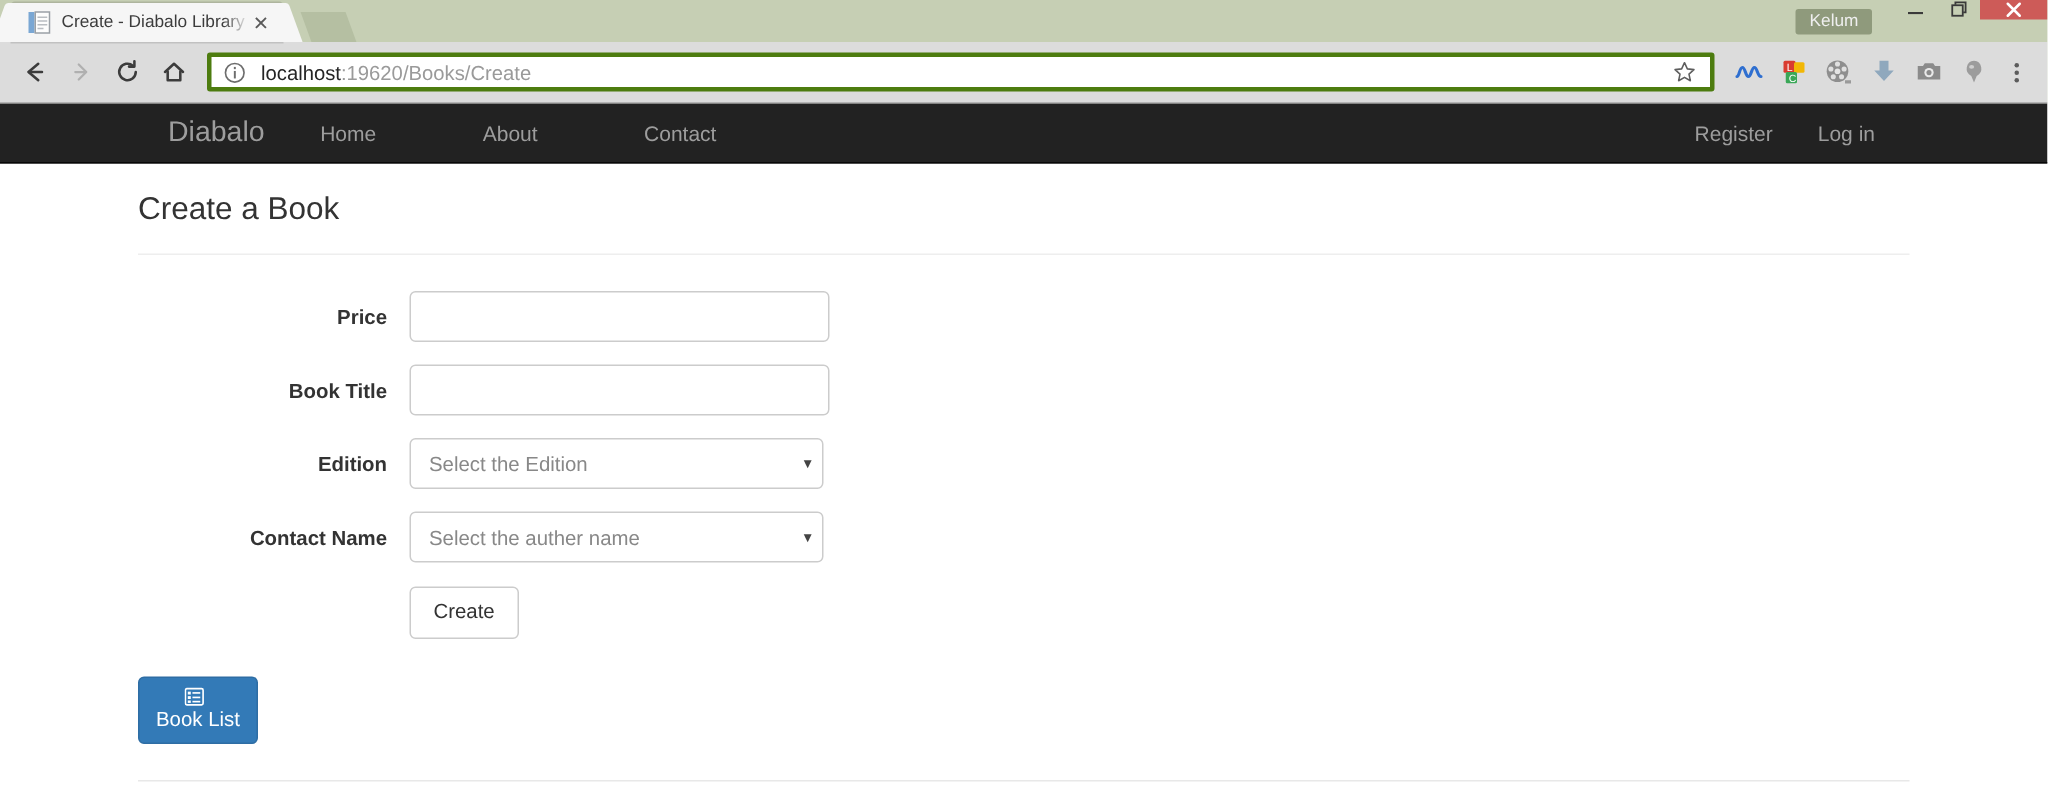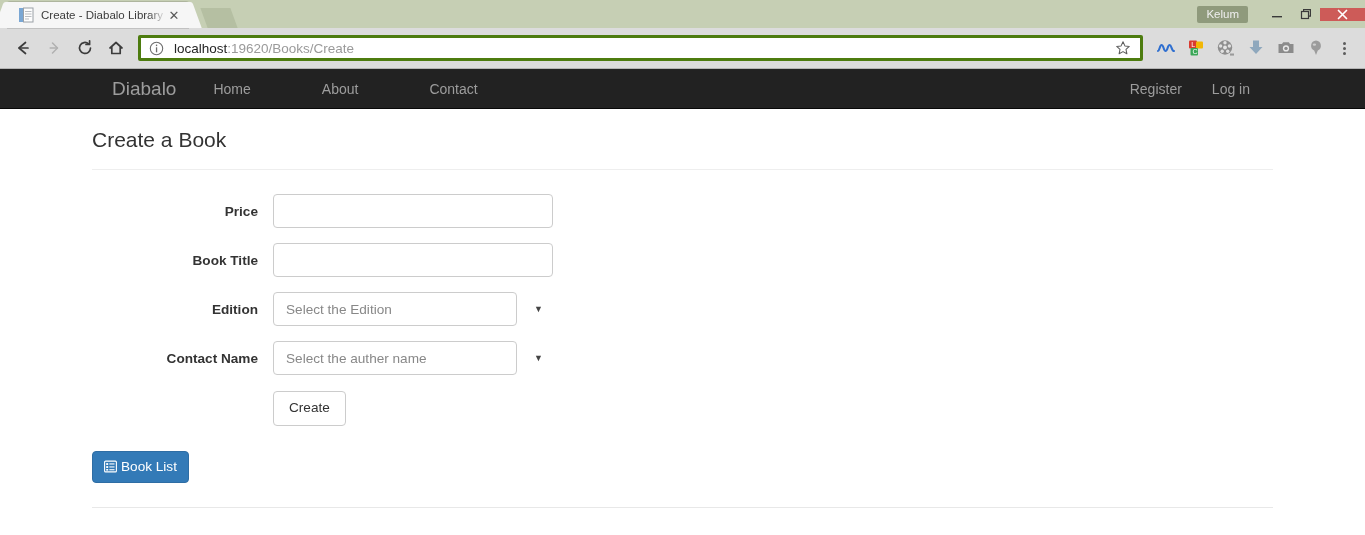--- a/index.html
+++ b/index.html
@@ -88,21 +88,21 @@
     transform: skewX(20deg);
     cursor: pointer;
   }
 
   
   .win-controls {
     position: absolute;
     top: 0; right: 0;
     height: 28px;
     display: flex;
-    align-items: center;
+    align-items: flex-start;
     z-index: 5;
   }
   .user-badge {
     align-self: center;
     margin-right: 14px;
     background: #8f9a7c;
     color: #efefef;
     font-size: 11.5px;
     padding: 2px 9px 3px;
     border-radius: 2px;
@@ -246,21 +246,21 @@
     font-family: "Liberation Sans", sans-serif;
     outline: none;
   }
   .form-control::placeholder { color: #999999; }
   .select-wrap {
     width: 280px;
     flex: 0 0 280px;
     position: relative;
   }
   .select-box {
-    width: 244px;
+    width: 276px;
     height: 34px;
     border: 1px solid #cccccc;
     border-radius: 4px;
     background: #ffffff;
     font-size: 13.6px;
     color: #888888;
     display: flex;
     align-items: center;
     padding: 0 26px 0 12px;
     cursor: pointer;
@@ -292,20 +292,21 @@
     background: #337ab7;
     border: 1px solid #2e6da4;
     border-radius: 4px;
     color: #ffffff;
     font-size: 13.6px;
     padding: 6px 11px 7px;
     margin-top: 25px;
     cursor: pointer;
     text-decoration: none;
     line-height: 1.3;
+    flex-direction: column;
   }
   .btn-primary .glyph { margin-right: 4px; display: inline-flex; }
 
   .footer-hr {
     border: 0;
     border-top: 1px solid #e8e8e8;
     margin: 24px 0 0 0;
   }
 </style>
 </head>

